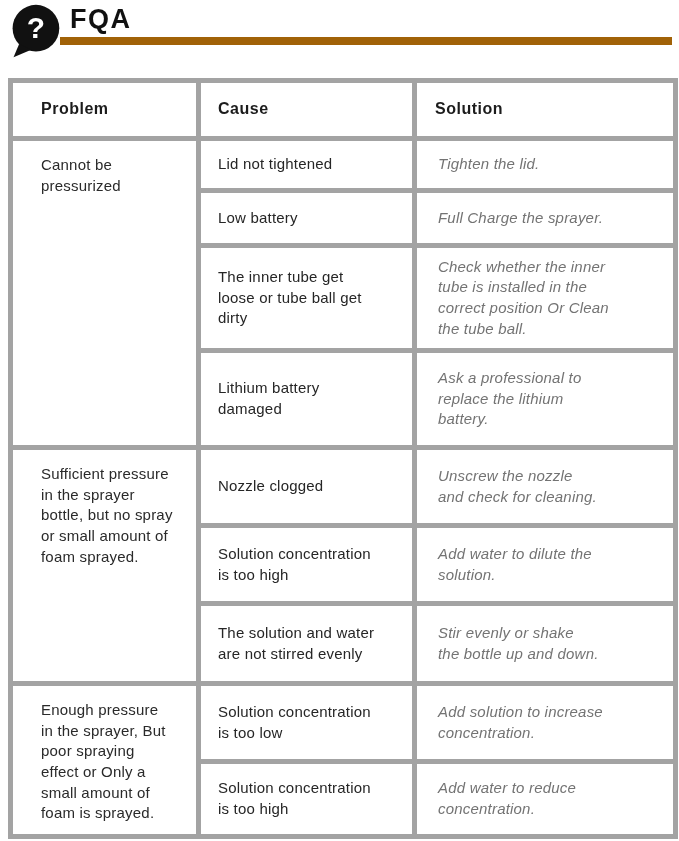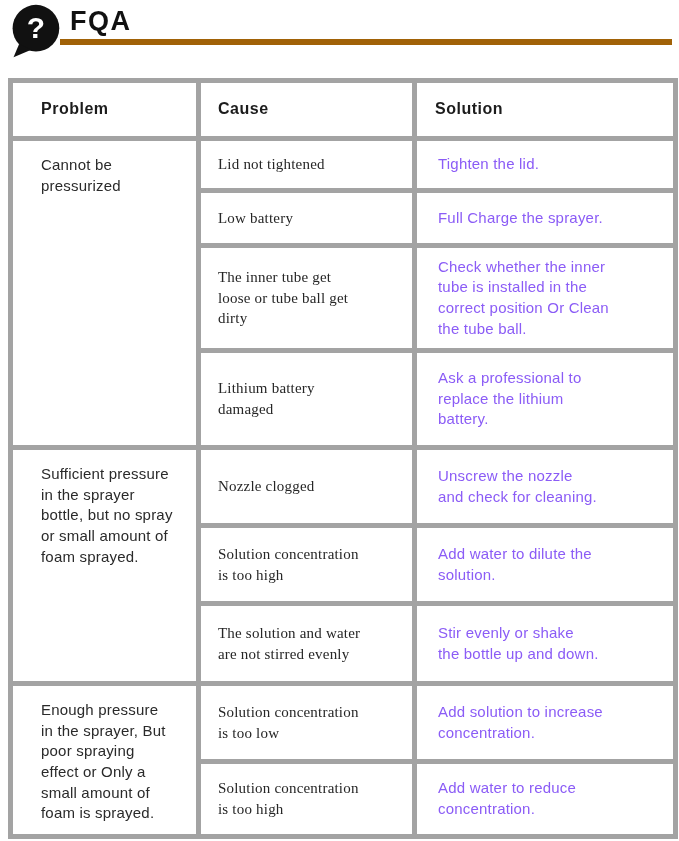--- a/index.html
+++ b/index.html
@@ -28,21 +28,21 @@
     top: 3px;
     width: 56px;
     height: 56px;
   }
   .title-wrap {
     position: absolute;
     left: 60px;
     right: 7px;
     top: 0;
     height: 45px;
-    border-bottom: 6px solid #a16207;
+    border-bottom: 8px solid #a16207;
     display: flex;
     align-items: flex-end;
   }
   .title-text {
     font-size: 27px;
     font-weight: 700;
     letter-spacing: 1.5px;
     color: #111111;
     padding-left: 10px;
     line-height: 1.0;
@@ -89,26 +89,26 @@
   td.problem-cell {
     vertical-align: top;
     padding: 14px 12px 8px 28px;
     color: #2a2a2a;
     margin-top: 8px;
   }
   td.cause-cell {
     vertical-align: middle;
     padding: 6px 10px 6px 17px;
     color: #262626;
-    font-family: Liberation Serif, serif;
   }
   td.solution-cell {
     vertical-align: middle;
     padding: 6px 10px 6px 21px;
-    color: #8b5cf6;
+    color: #737373;
+    font-style: italic;
   }
 </style>
 </head>
 <body>
 
 <div class="page">
 
   <div class="header">
     <svg class="bubble-icon" viewBox="0 0 60 60" aria-hidden="true">
       <circle cx="31" cy="27" r="25" fill="#111111"></circle>

